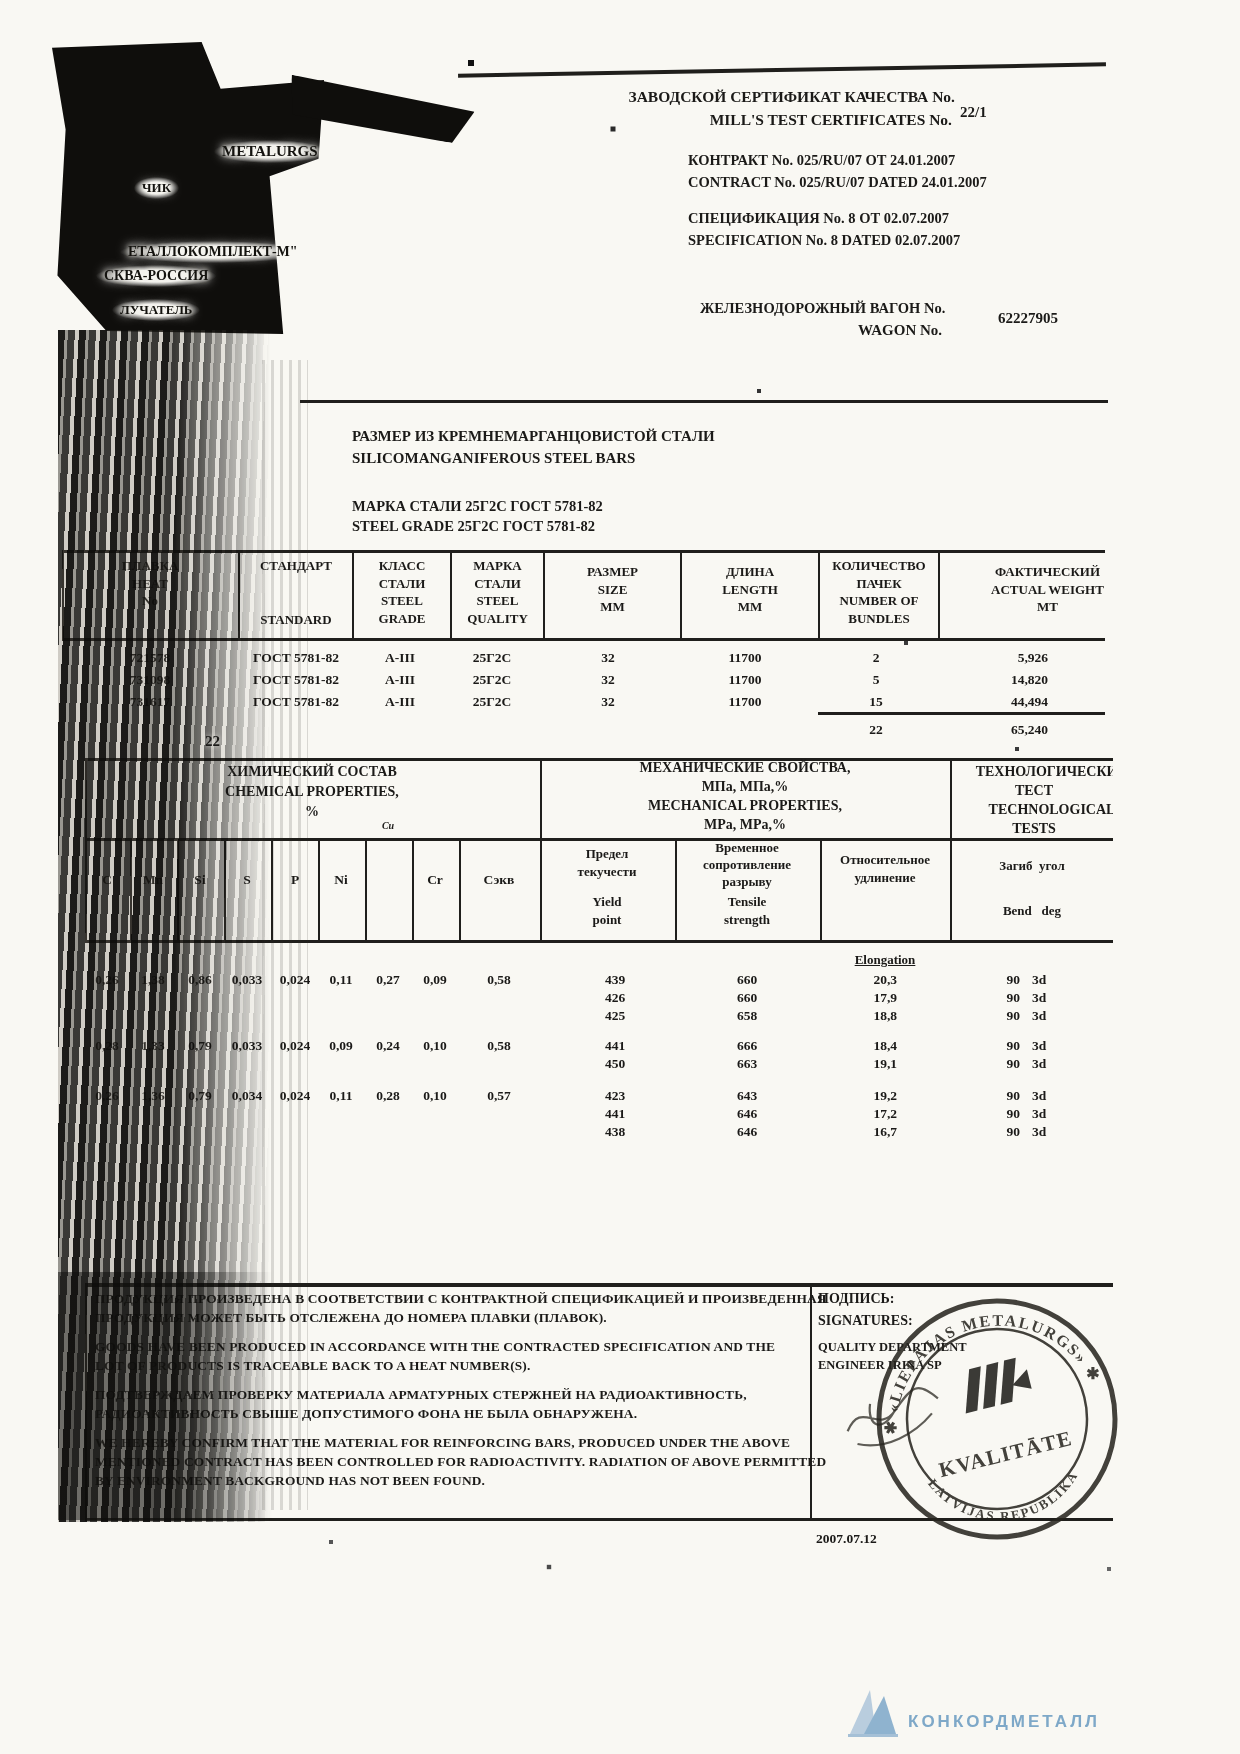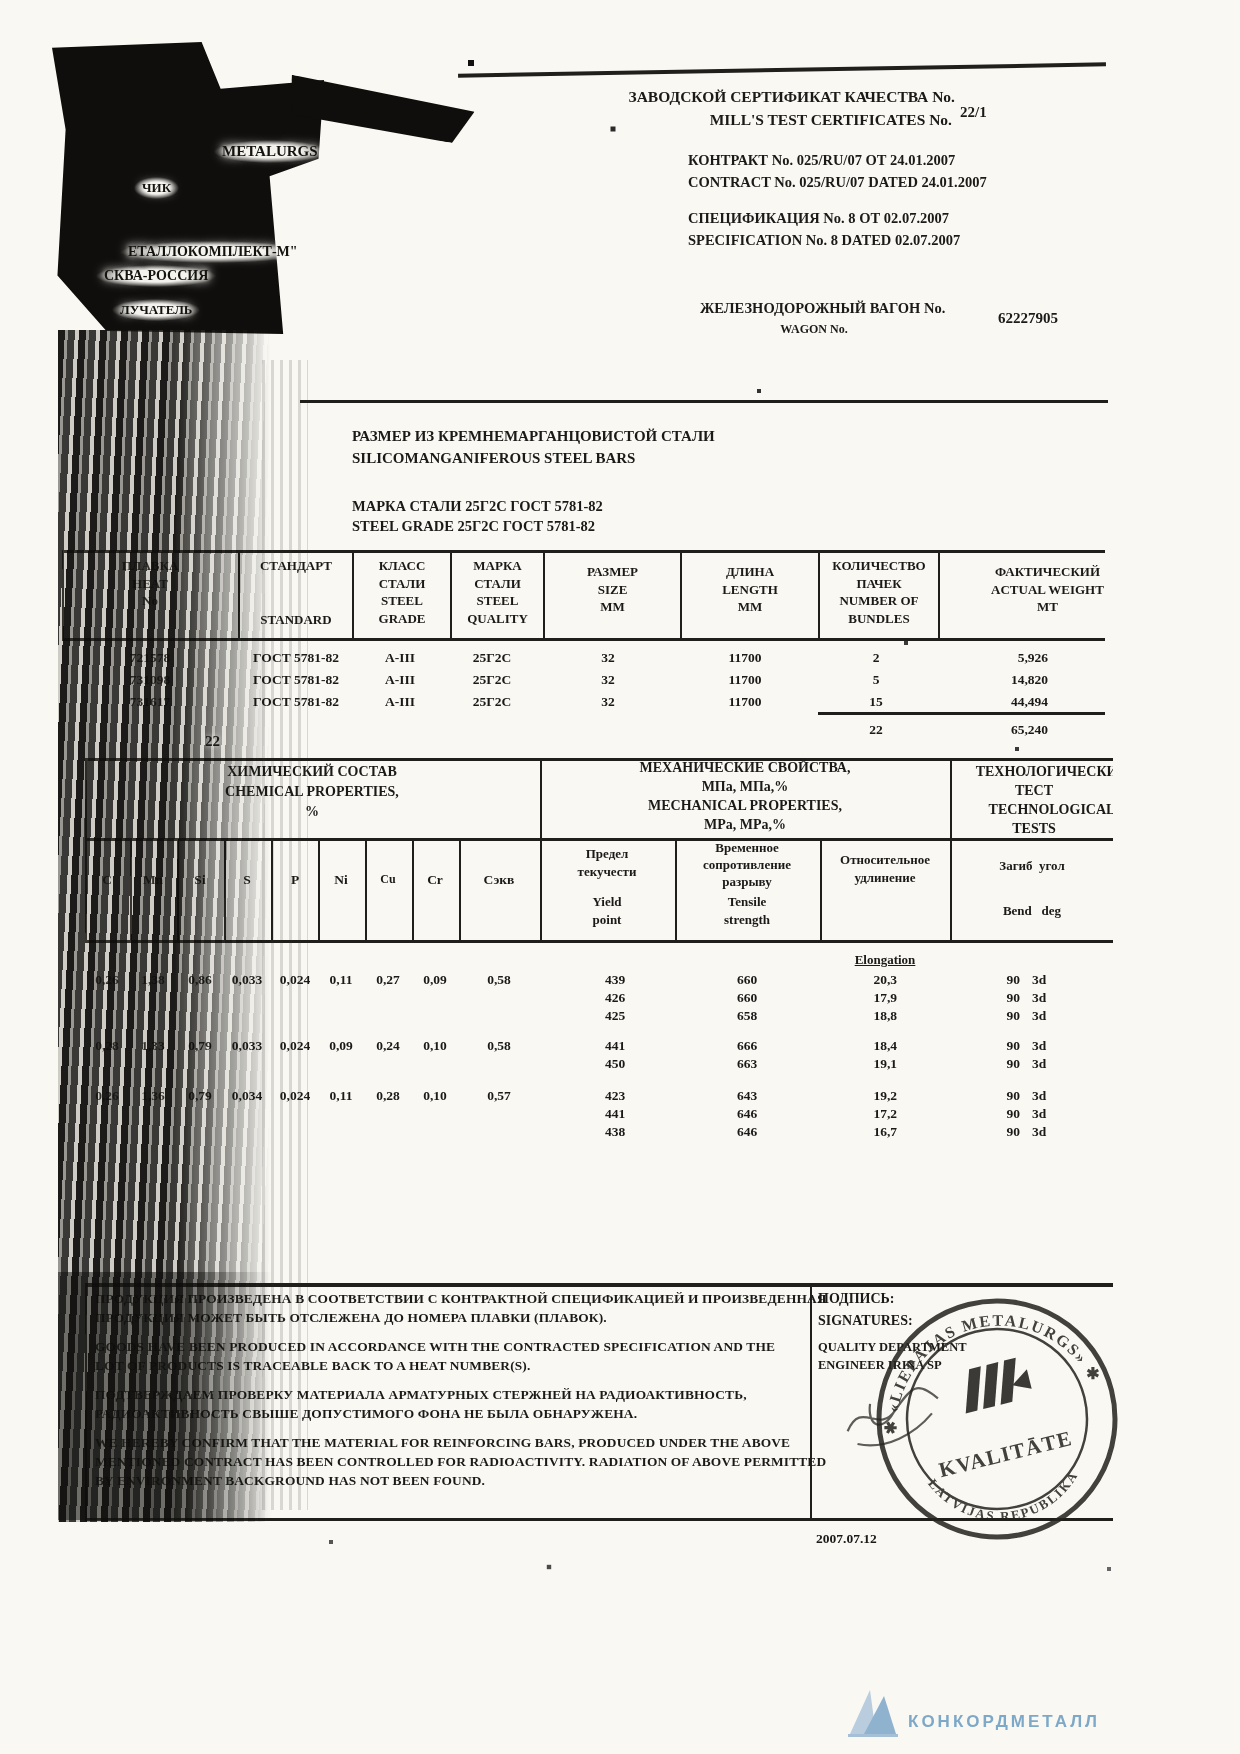--- a/index.html
+++ b/index.html
@@ -59,21 +59,21 @@
   <div class="abs rx" style="left:952px;top:111px;font-size:15.5px;">MILL'S TEST CERTIFICATES  No.</div>
   <div class="abs" style="left:960px;top:104px;font-size:15px;">22/1</div>
 
   <div class="abs" style="left:688px;top:152px;font-size:14.5px;">КОНТРАКТ No. 025/RU/07 ОТ 24.01.2007</div>
   <div class="abs" style="left:688px;top:174px;font-size:14.5px;">CONTRACT No. 025/RU/07 DATED 24.01.2007</div>
 
   <div class="abs" style="left:688px;top:210px;font-size:14.5px;">СПЕЦИФИКАЦИЯ No. 8 ОТ 02.07.2007</div>
   <div class="abs" style="left:688px;top:232px;font-size:14.5px;">SPECIFICATION No. 8 DATED 02.07.2007</div>
 
   <div class="abs" style="left:700px;top:300px;font-size:14.5px;">ЖЕЛЕЗНОДОРОЖНЫЙ ВАГОН No.</div>
-  <div class="abs cx" style="left:814px;top:322px;font-size:12px;">WAGON No.</div>
+  <div class="abs cx" style="left:900px;top:322px;font-size:15px;">WAGON No.</div>
   <div class="abs" style="left:998px;top:310px;font-size:15px;">62227905</div>
 
   <div class="hl" style="left:300px;top:400px;width:808px;height:3px;"></div>
   <div class="abs" style="left:352px;top:428px;font-size:15px;">РАЗМЕР ИЗ КРЕМНЕМАРГАНЦОВИСТОЙ СТАЛИ</div>
   <div class="abs" style="left:352px;top:450px;font-size:15px;">SILICOMANGANIFEROUS STEEL BARS</div>
   <div class="abs" style="left:352px;top:498px;font-size:14.5px;">МАРКА СТАЛИ  25Г2С ГОСТ 5781-82</div>
   <div class="abs" style="left:352px;top:518px;font-size:14.5px;">STEEL GRADE 25Г2С ГОСТ 5781-82</div>
 
   <div class="hl" style="left:62px;top:550px;width:1043px;height:3px;"></div>
   <div class="hl" style="left:62px;top:638px;width:1043px;height:3px;"></div>
@@ -200,21 +200,21 @@
     <div class="abs cx" style="left:100px;top:44px;font-size:14px;">TECHNOLOGICAL</div>
     <div class="abs cx" style="left:82px;top:63px;font-size:14px;">TESTS</div>
   </div>
 
   <div class="abs cx" style="left:107px;top:872px;font-size:13.5px;">C</div>
   <div class="abs cx" style="left:153px;top:872px;font-size:13.5px;">Mn</div>
   <div class="abs cx" style="left:200px;top:872px;font-size:13.5px;">Si</div>
   <div class="abs cx" style="left:247px;top:872px;font-size:13.5px;">S</div>
   <div class="abs cx" style="left:295px;top:872px;font-size:13.5px;">P</div>
   <div class="abs cx" style="left:341px;top:872px;font-size:13.5px;">Ni</div>
-  <div class="abs cx" style="left:388px;top:872px;font-size:12px;">Cu</div>
+  <div class="abs cx" style="left:388px;top:820px;font-size:10px;font-style:italic;">Cu</div>
   <div class="abs cx" style="left:435px;top:872px;font-size:13.5px;">Cr</div>
   <div class="abs cx" style="left:499px;top:872px;font-size:13.5px;">Сэкв</div>
 
   <div class="abs cx" style="left:607px;top:846px;font-size:13px;">Предел</div>
   <div class="abs cx" style="left:607px;top:864px;font-size:13px;">текучести</div>
   <div class="abs cx" style="left:607px;top:894px;font-size:13px;">Yield</div>
   <div class="abs cx" style="left:607px;top:912px;font-size:13px;">point</div>
 
   <div class="abs cx" style="left:747px;top:840px;font-size:13px;">Временное</div>
   <div class="abs cx" style="left:747px;top:857px;font-size:13px;">сопротивление</div>

